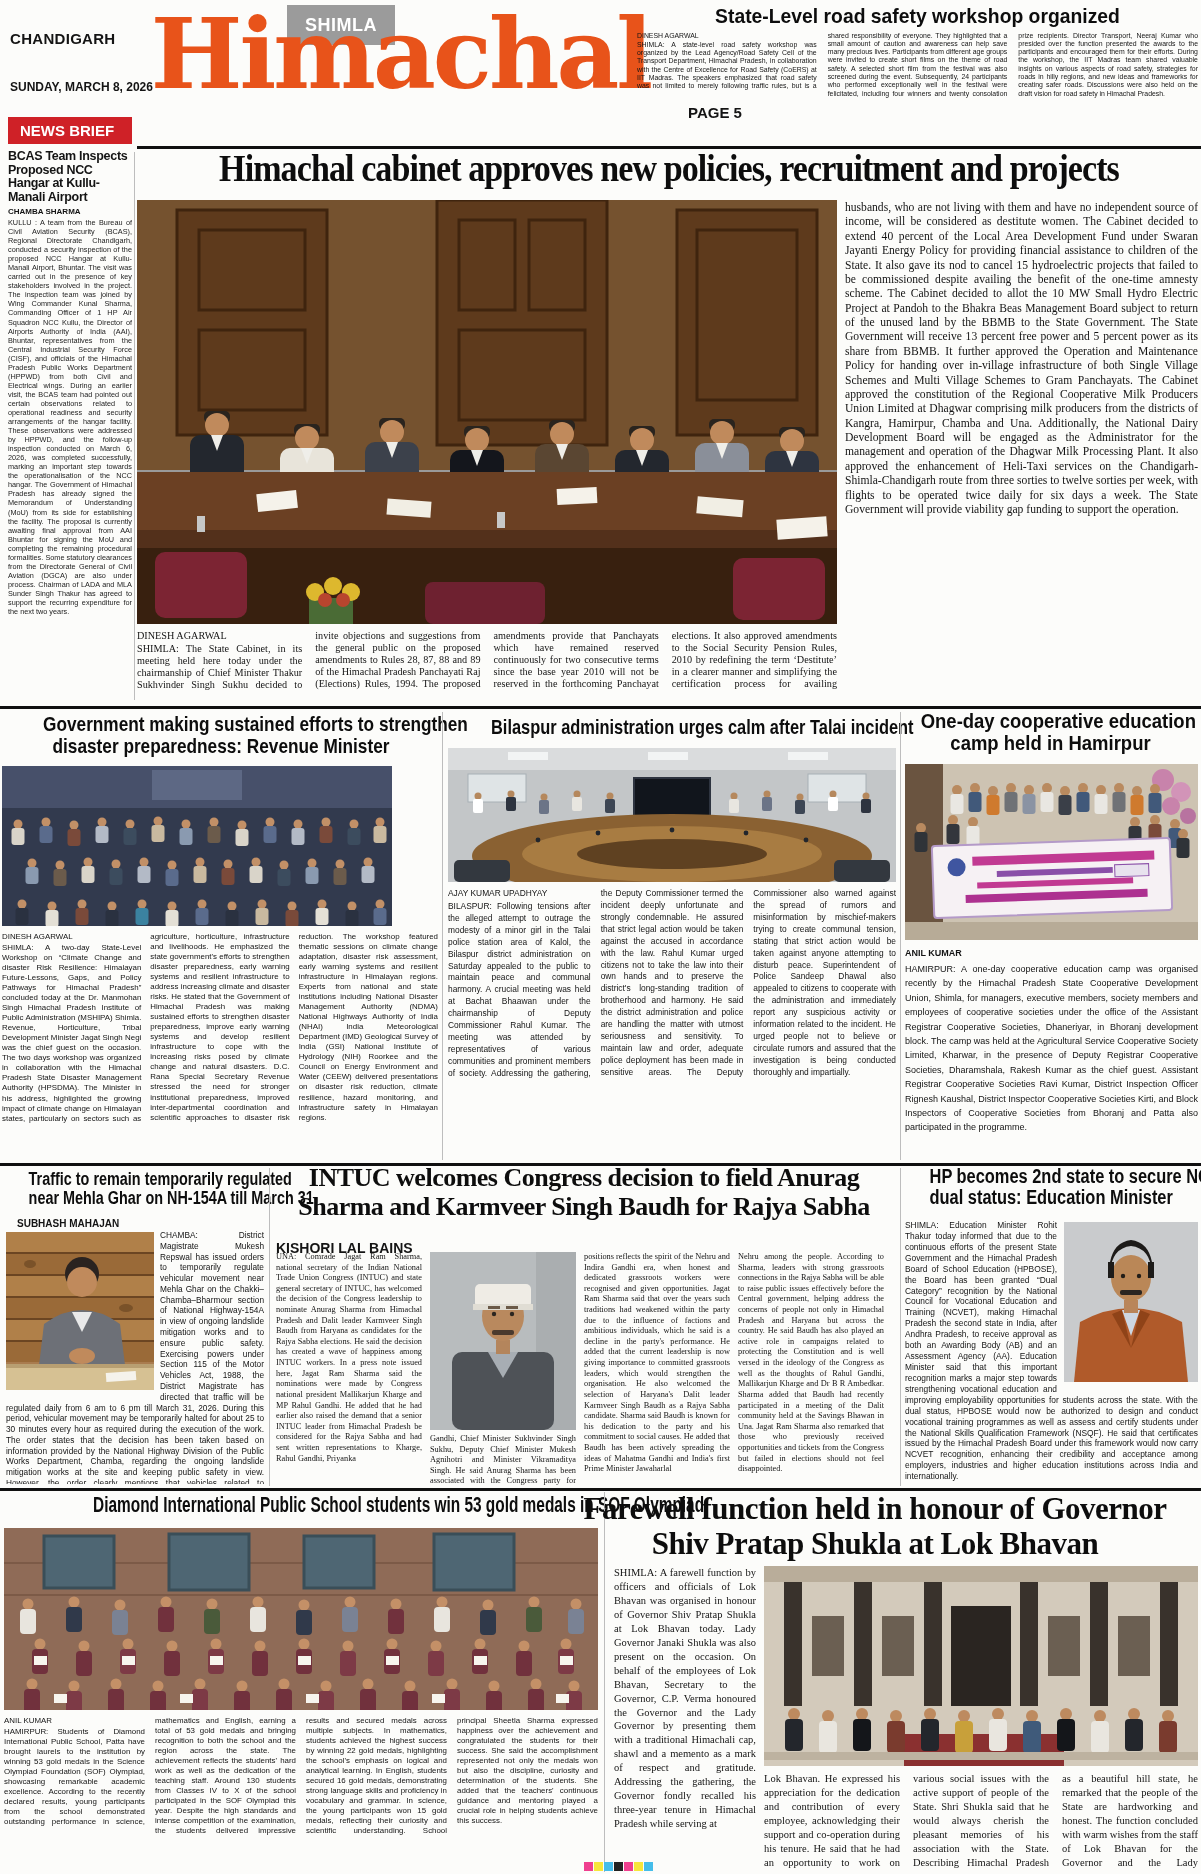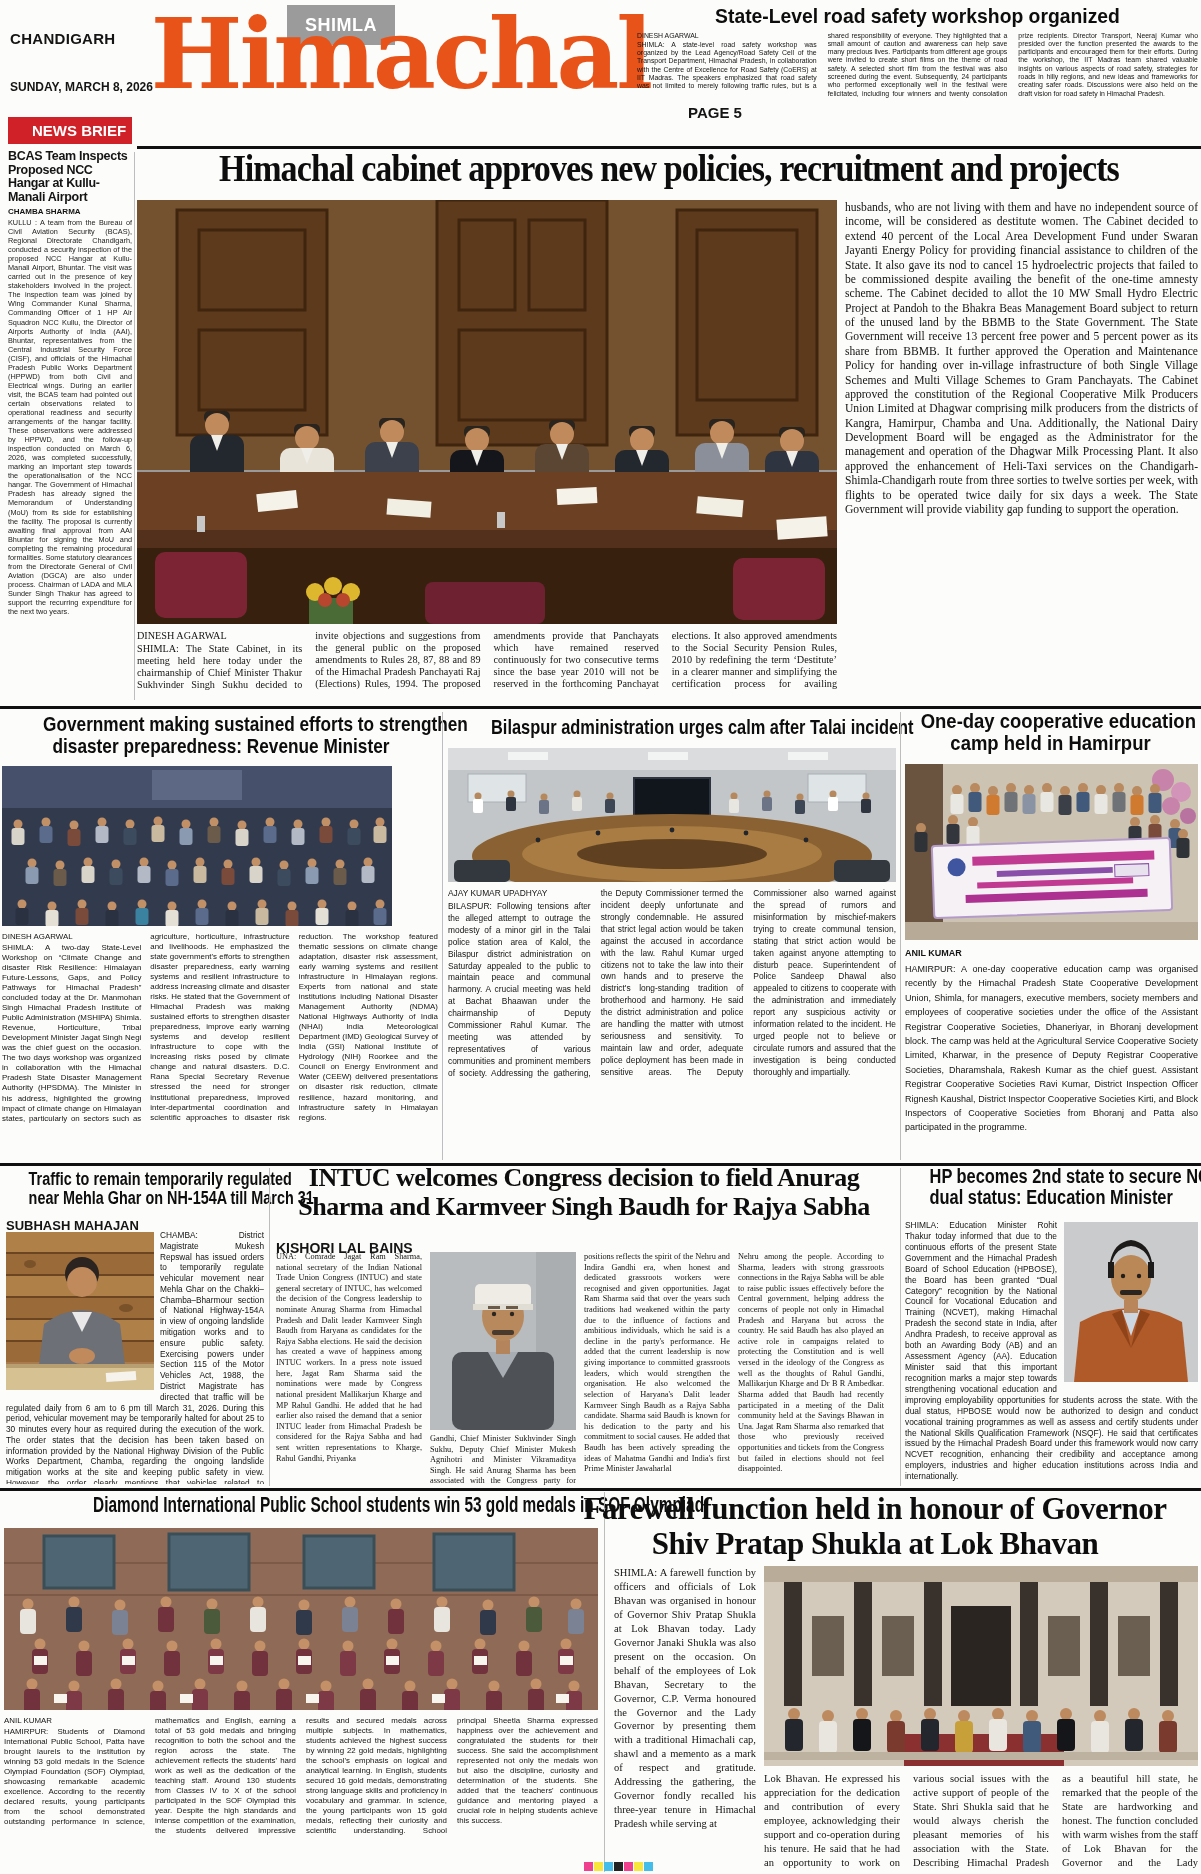--- a/index.html
+++ b/index.html
@@ -34,21 +34,21 @@
 
 <div class="abs" style="left:637px;top:5px;width:561px">
   <div class="hl sx" style="font-size:21px;transform:scaleX(.92)"><span class="nw">State-Level road safety workshop organized</span></div>
   <div class="cols3 jt clip" style="margin-top:5px;height:105px;font-size:6.9px;line-height:1.2;column-gap:11px">
     <b class="byl">DINESH AGARWAL</b><span>SHIMLA: A state-level road safety workshop was organized by the Lead Agency/Road Safety Cell of the Transport Department, Himachal Pradesh, in collaboration with the Centre of Excellence for Road Safety (CoERS) at IIT Madras. The speakers emphasized that road safety was not limited to merely following traffic rules, but is a shared responsibility of everyone. They highlighted that a small amount of caution and awareness can help save many precious lives. Participants from different age groups were invited to create short films on the theme of road safety. A selected short film from the festival was also screened during the event. Subsequently, 24 participants who performed exceptionally well in the festival were felicitated, including four winners and twenty consolation prize recipients. Director Transport, Neeraj Kumar who presided over the function presented the awards to the participants and encouraged them for their efforts. During the workshop, the IIT Madras team shared valuable insights on various aspects of road safety, strategies for roads in hilly regions, and new ideas and frameworks for creating safer roads. Discussions were also held on the draft vision for road safety in Himachal Pradesh.</span>
   </div>
 </div>
 
 <div class="abs rule" style="left:137px;top:146px;width:1064px;height:3px"></div>
 
-<div class="abs" style="left:8px;top:117px;width:124px;height:27px;background:#cf2127;display:flex;align-items:center;padding-left:24px">
+<div class="abs" style="left:8px;top:117px;width:124px;height:27px;background:#cf2127;display:flex;align-items:center;padding-left:12px">
   <span style="color:#fff;font-weight:bold;font-size:15px">NEWS BRIEF</span>
 </div>
 <div class="abs" style="left:8px;top:150px;width:126px;font-size:12.5px;font-weight:bold;line-height:1.08;letter-spacing:-.3px">BCAS Team Inspects Proposed NCC Hangar at Kullu-Manali Airport</div>
 <b class="abs" style="left:8px;top:207px;font-size:8px">CHAMBA SHARMA</b>
 <div class="abs jt clip" style="left:8px;top:218px;width:124px;height:470px;font-size:7.3px;line-height:1.24;color:#222">KULLU : A team from the Bureau of Civil Aviation Security (BCAS), Regional Directorate Chandigarh, conducted a security inspection of the proposed NCC Hangar at Kullu-Manali Airport, Bhuntar. The visit was carried out in the presence of key stakeholders involved in the project. The inspection team was joined by Wing Commander Kunal Sharma, Commanding Officer of 1 HP Air Squadron NCC Kullu, the Director of Airports Authority of India (AAI), Bhuntar, representatives from the Central Industrial Security Force (CISF), and officials of the Himachal Pradesh Public Works Department (HPPWD) from both Civil and Electrical wings. During an earlier visit, the BCAS team had pointed out certain observations related to operational readiness and security arrangements of the hangar facility. These observations were addressed by HPPWD, and the follow-up inspection conducted on March 6, 2026, was completed successfully, marking an important step towards the operationalisation of the NCC hangar. The Government of Himachal Pradesh has already signed the Memorandum of Understanding (MoU) from its side for establishing the facility. The proposal is currently awaiting final approval from AAI Bhuntar for signing the MoU and completing the remaining procedural formalities. Some statutory clearances from the Directorate General of Civil Aviation (DGCA) are also under process. Chairman of LADA and MLA Sunder Singh Thakur has agreed to support the recurring expenditure for the next two years.</div>
 <div class="abs vrule" style="left:134px;top:152px;height:548px"></div>
 
 <div class="abs hl serif sx" style="left:140px;top:150px;width:1058px;font-size:37px;letter-spacing:-1px;transform:scaleX(.92)"><span class="nw">Himachal cabinet approves new policies, recruitment and projects</span></div>
 
 <div class="abs photo" style="left:137px;top:200px;width:700px;height:424px">
@@ -271,21 +271,21 @@
 </div>
 <b class="abs" style="left:905px;top:948px;font-size:9px">ANIL KUMAR</b>
 <div class="abs jt clip" style="left:905px;top:962px;width:293px;height:198px;font-size:9px;line-height:1.6">HAMIRPUR: A one-day cooperative education camp was organised recently by the Himachal Pradesh State Cooperative Development Union, Shimla, for managers, executive members, society members and employees of cooperative societies under the office of the Assistant Registrar Cooperative Societies, Dhaneriyar, in Bhoranj development block. The camp was held at the Agricultural Service Cooperative Society Limited, Kharwar, in the presence of Deputy Registrar Cooperative Societies, Dharamshala, Rakesh Kumar as the chief guest. Assistant Registrar Cooperative Societies Ravi Kumar, District Inspection Officer Rignesh Kaushal, District Inspector Cooperative Societies Kirti, and Block Inspectors of Cooperative Societies from Bhoranj and Patta also participated in the programme.</div>
 
 <div class="abs rule" style="left:0;top:1163px;width:1201px;height:3px"></div>
 
 <div class="abs hl sx" style="left:2px;top:1170px;width:266px;font-size:18px;transform:scaleX(.8)">
   <span class="nw" style="display:block">Traffic to remain temporarily regulated</span>
   <span class="nw" style="display:block">near Mehla Ghar on NH-154A till March 31</span>
 </div>
-<b class="abs" style="left:6px;top:1218px;font-size:13px">SUBHASH MAHAJAN</b>
+<b class="abs" style="left:17px;top:1218px;font-size:10px">SUBHASH MAHAJAN</b>
 <div class="abs jt clip" style="left:6px;top:1230px;width:258px;height:254px;font-size:8.3px;line-height:1.3">
   <div class="photo" style="float:left;width:148px;height:158px;margin:2px 6px 2px 0">
     <svg viewBox="0 0 148 158" preserveAspectRatio="none">
       <rect width="148" height="158" fill="#a97c4f"></rect>
       <rect y="0" width="148" height="20" fill="#b08049"></rect>
         <rect y="22" width="148" height="20" fill="#9a6a38"></rect>
         <rect y="44" width="148" height="20" fill="#b08049"></rect>
         <rect y="66" width="148" height="20" fill="#9a6a38"></rect>
         <rect y="88" width="148" height="20" fill="#b08049"></rect>
         <rect y="110" width="148" height="20" fill="#9a6a38"></rect>

